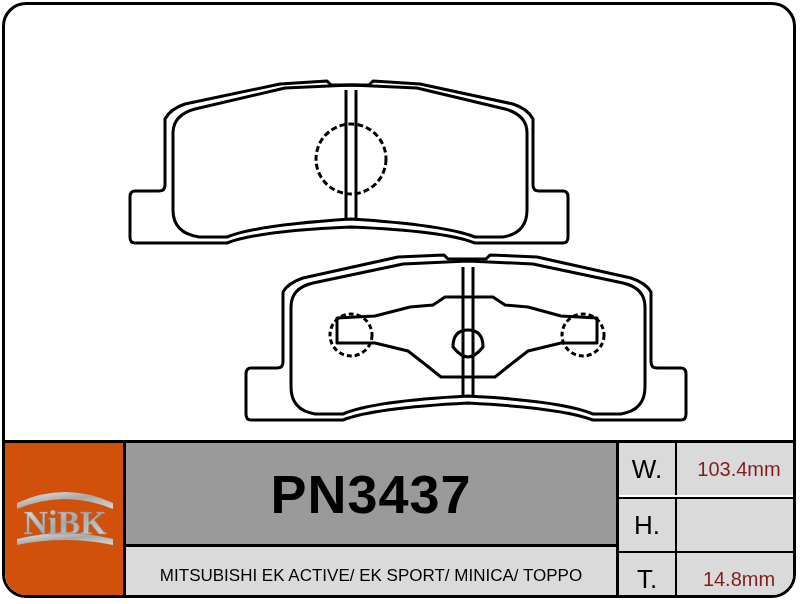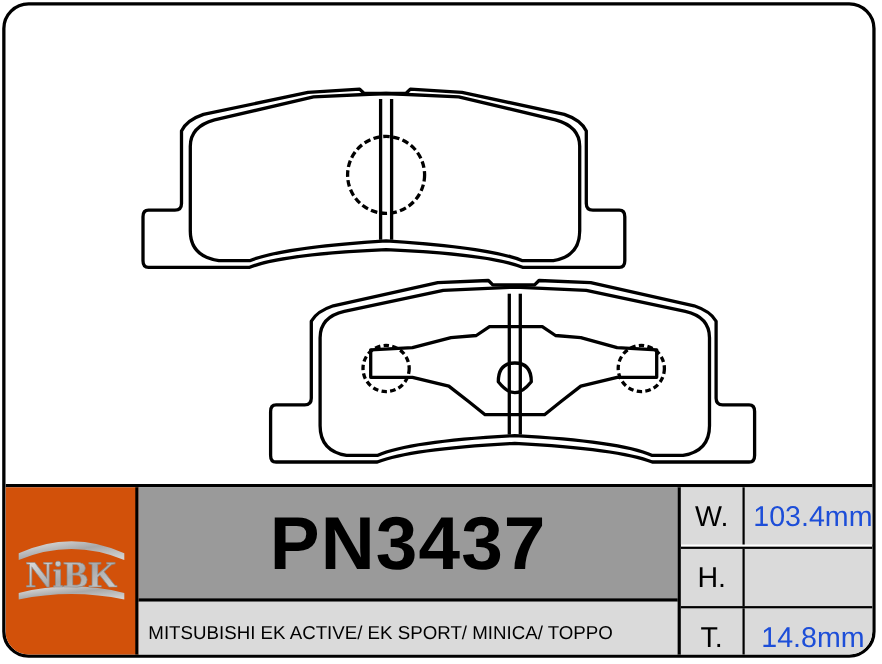--- a/index.html
+++ b/index.html
@@ -17,44 +17,44 @@
   .logo-cell {
     position: absolute; left: 0; top: 0; width: 118px; height: 187px;
     background: #d2510a; border-right: 3px solid #000; box-sizing: content-box;
   }
   .logo-cell svg { position: absolute; left: 4px; top: 40px; }
   .part-cell {
     position: absolute; left: 121px; top: 0; width: 490px; height: 101px;
     background: #9a9a9a; border-bottom: 3px solid #000;
     display: flex; align-items: center; justify-content: center;
   }
-  .part-number { font-weight: bold; font-size: 68px; color: #000; letter-spacing: 1px; }
+  .part-number { font-weight: bold; font-size: 54px; color: #000; letter-spacing: 1px; }
   .app-cell {
     position: absolute; left: 121px; top: 104px; width: 490px; height: 57px;
-    background: #dadada; display: flex; align-items: center; justify-content: flex-start;
+    background: #dadada; display: flex; align-items: center; justify-content: center;
     text-align: center;
   }
   .app-text { font-size: 17px; line-height: 21px; color: #000; width: 440px; }
   .dims {
     position: absolute; left: 611px; top: 0; width: 185px; height: 161px;
     border-left: 3px solid #000; box-sizing: border-box;
   }
   .dim-row { position: absolute; left: 0; width: 182px; height: 52px; background: #dadada; }
   .dim-row.r0 { top: 0; }
   .dim-row.r1 { top: 54px; border-top: 2px solid #000; }
   .dim-row.r2 { top: 108px; border-top: 2px solid #000; height: 53px; }
   .dim-label {
     position: absolute; left: 0; top: 0; width: 58px; height: 100%;
     display: flex; align-items: center; justify-content: center;
     font-size: 26px; color: #000; border-right: 2px solid #000; box-sizing: border-box;
   }
   .dim-value {
     position: absolute; left: 58px; top: 0; width: 124px; height: 100%;
     display: flex; align-items: center; justify-content: center;
-    font-size: 26px; color: #1d4ed8;
+    font-size: 20px; color: #7f1d1d;
   }
 </style>
 </head>
 <body>
 
 <div class="frame">
 
   <div class="drawing">
     <svg width="796" height="435" viewBox="0 0 796 435" fill="none" stroke="#000" stroke-width="3" stroke-linejoin="round">
 

